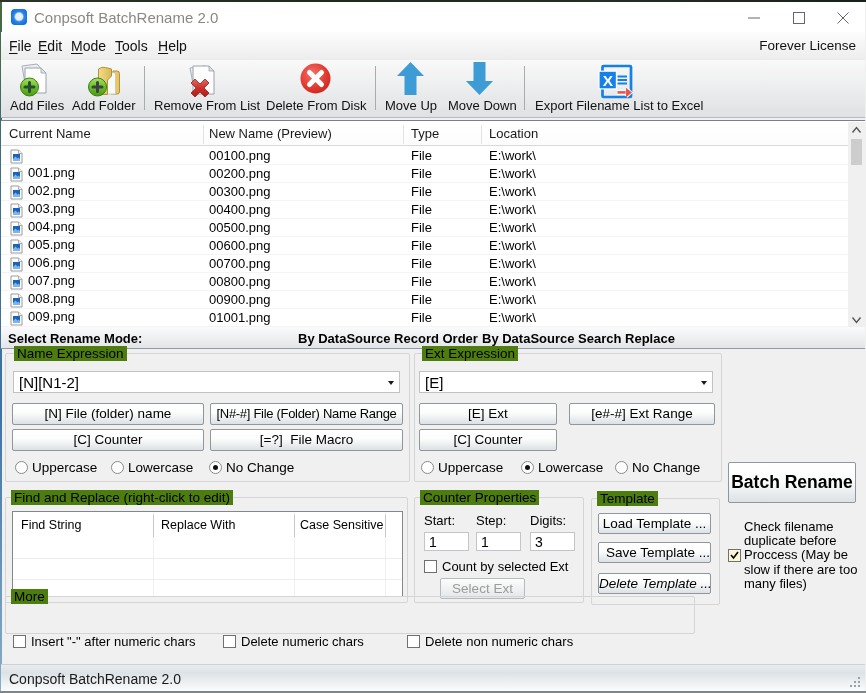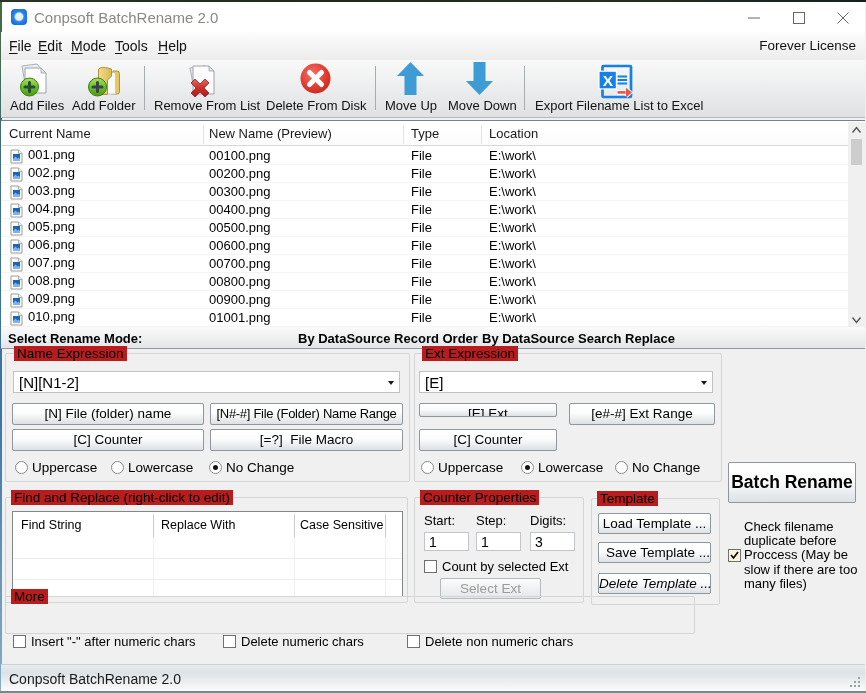--- a/index.html
+++ b/index.html
@@ -25,34 +25,34 @@
 
 #toolbar { left:1px; top:60px; width:864px; height:58px; background:linear-gradient(#f9f9f9,#dfe1e3); border-bottom:1px solid #b7babc; font-size:13px; color:#111; }
 .tsep { position:absolute; top:6px; width:1px; height:44px; background:#a9acae; }
 .tlabel { position:absolute; top:38px; white-space:nowrap; }
 
 
 #tablewrap { left:1px; top:120px; width:864px; height:207px; background:#fff; border-top:1px solid #76838e; }
 #thead { position:absolute; left:0; top:1px; width:847px; height:24px; background:linear-gradient(#ffffff,#fcfcfc); border-bottom:1px solid #d8d8d8; font-size:13px; color:#1a1a1a; }
 .hsep { position:absolute; top:3px; width:1px; height:19px; background:#e2e2e2; }
 .trow { position:absolute; left:0; width:847px; height:18px; font-size:13px; color:#000; border-bottom:1px solid #f4f4f4; }
-.c1 { position:absolute; left:27px; top:0; }
+.c1 { position:absolute; left:27px; top:18px; }
 .c2 { position:absolute; left:208px; top:1px; }
 .c3 { position:absolute; left:410px; top:1px; }
 .c4 { position:absolute; left:488px; top:1px; }
 .ficon { position:absolute; left:9px; top:2px; }
 #vscroll { position:absolute; left:847px; top:1px; width:17px; height:206px; background:#f0f0f0; }
 
 
 #modebar { left:1px; top:327px; width:864px; height:22px; background:linear-gradient(#fbfbfb,#e3e5e8); border-bottom:1px solid #8f9aa4; font-size:13px; font-weight:bold; color:#000; }
 #modetab { position:absolute; left:144px; top:0px; width:148px; height:21px; background:#fdf6d7; border:1px solid #b9b9a7; text-align:center; line-height:19px; }
 
 
 .group { position:absolute; border:1px solid #d5d5d5; border-radius:2px; }
-.glabel { position:absolute; top:-8px; left:5px; background:#b91c1c; padding:0 3px; font-size:13.5px; color:#000; white-space:nowrap;text-align:center; }
+.glabel { position:absolute; top:-8px; left:5px; background:#4d7c0f; padding:0 3px; font-size:13.5px; color:#000; white-space:nowrap;text-align:center; }
 
 
 .combo { position:absolute; background:#fff; border:1px solid #bfc3c6; font-size:15px; color:#000; }
 .combo .txt { position:absolute; left:5px; top:2px; }
 .combo .arr { position:absolute; right:5px; top:9px; width:0; height:0; border-left:3.5px solid transparent; border-right:3.5px solid transparent; border-top:4.5px solid #1a1a1a; }
 
 
 .btn { position:absolute; background:linear-gradient(#ffffff,#fbfcfc 45%,#dde1e4); border:1px solid #8f979d; border-radius:2px; font-size:13.5px; color:#000; text-align:center; white-space:nowrap; overflow:hidden; }
 .btn.sm { font-size:13.5px; }
 .btn.dis { color:#9b9b9b; background:linear-gradient(#fcfcfc,#e4e7e9); border-color:#b5babd; }
@@ -348,21 +348,21 @@
 <div class="radio" style="left:111px; top:460px;"><span class="rc"></span>Lowercase</div>
 <div class="radio" style="left:209px; top:460px;"><span class="rc on"></span>No Change</div>
 
 <div class="group" style="left:414px; top:353px; width:308px; height:129px;">
   <div class="glabel" style="left:7px">Ext Expression</div>
 </div>
 <div class="combo" style="left:419px; top:371px; width:294px; height:22px;">
     <span class="txt">[E]</span>
     <span class="arr"></span>
   </div>
-<div class="btn" style="left:419px; top:403px; width:138px; height:14px; line-height:20px;">[E] Ext</div>
+<div class="btn" style="left:419px; top:403px; width:138px; height:22px; line-height:20px;">[E] Ext</div>
 <div class="btn" style="left:569px; top:403px; width:146px; height:22px; line-height:20px;">[e#-#] Ext Range</div>
 <div class="btn" style="left:419px; top:429px; width:138px; height:22px; line-height:20px;">[C] Counter</div>
 <div class="radio" style="left:421px; top:460px;"><span class="rc"></span>Uppercase</div>
 <div class="radio" style="left:521px; top:460px;"><span class="rc on"></span>Lowercase</div>
 <div class="radio" style="left:615px; top:460px;"><span class="rc"></span>No Change</div>
 
 <div class="group" style="left:5px; top:497px; width:403px; height:106px;">
   <div class="glabel">Find and Replace (right-click to edit)</div>
   <div id="ftable">
     <span style="position:absolute;left:8px;top:6px">Find String</span>
@@ -383,21 +383,21 @@
   <div class="glabel">Counter Properties</div>
 </div>
 <span class="cblabel" style="left:424px; top:513px;">Start:</span>
 <span class="cblabel" style="left:476px; top:513px;">Step:</span>
 <span class="cblabel" style="left:530px; top:513px;">Digits:</span>
 <div class="tinput" style="left:424px; top:532px; width:45px; height:19px;">1</div>
 <div class="tinput" style="left:476px; top:532px; width:45px; height:19px;">1</div>
 <div class="tinput" style="left:530px; top:532px; width:45px; height:19px;">3</div>
 <div class="cb" style="left:424px; top:560px;"></div>
 <span class="cblabel" style="left:442px; top:559px;">Count by selected Ext</span>
-<div class="btn dis sm" style="left:440px; top:578px; width:101px; height:21px; line-height:19px;">Select Ext</div>
+<div class="btn dis sm" style="left:440px; top:578px; width:85px; height:21px; line-height:19px;">Select Ext</div>
 
 <div class="group" style="left:591px; top:498px; width:129px; height:107px;">
   <div class="glabel">Template</div>
 </div>
 <div class="btn sm" style="left:598px; top:513px; width:113px; height:21px; line-height:19px;">Load Template ...</div>
 <div class="btn sm" style="left:598px; top:542px; width:113px; height:21px; line-height:19px;text-align:right;">Save Template ...</div>
 <div class="btn sm" style="left:598px; top:573px; width:113px; height:21px; line-height:19px;font-style:italic;">Delete Template ...</div>
 
 <div class="btn" style="left:728px; top:462px; width:128px; height:41px; line-height:39px; font-size:17.5px; font-weight:bold;">Batch Rename</div>
 <div class="cb" style="left:728px; top:549px; background:#fdf5d8;">

